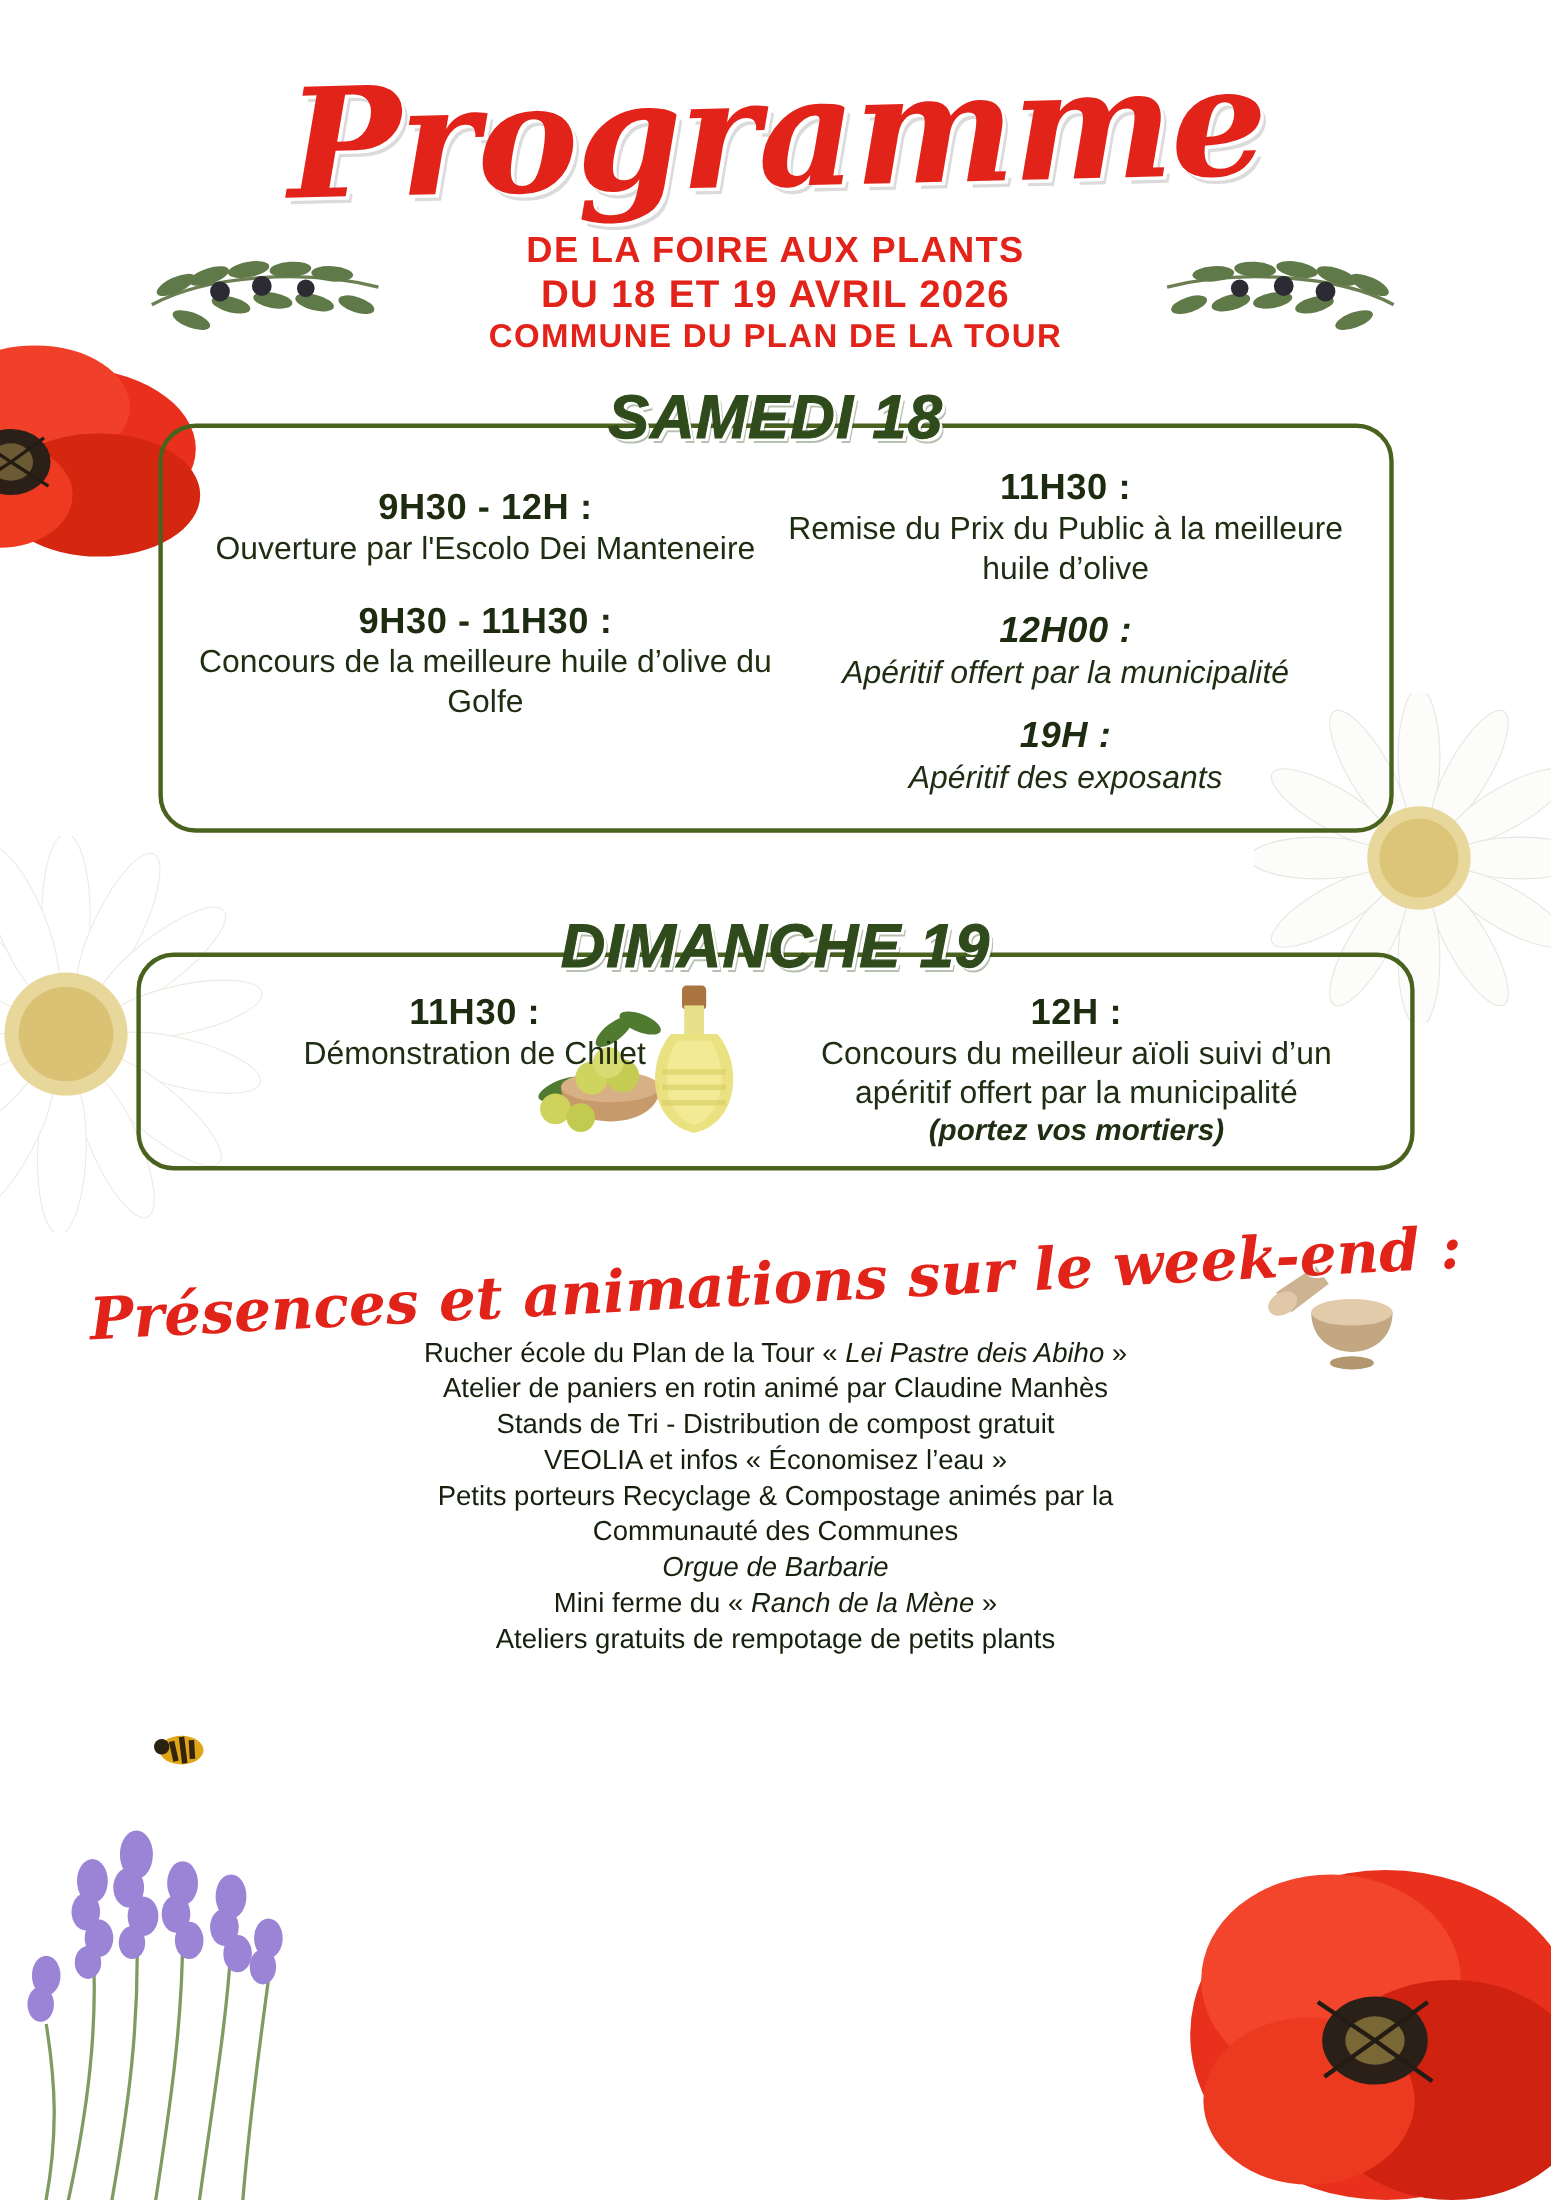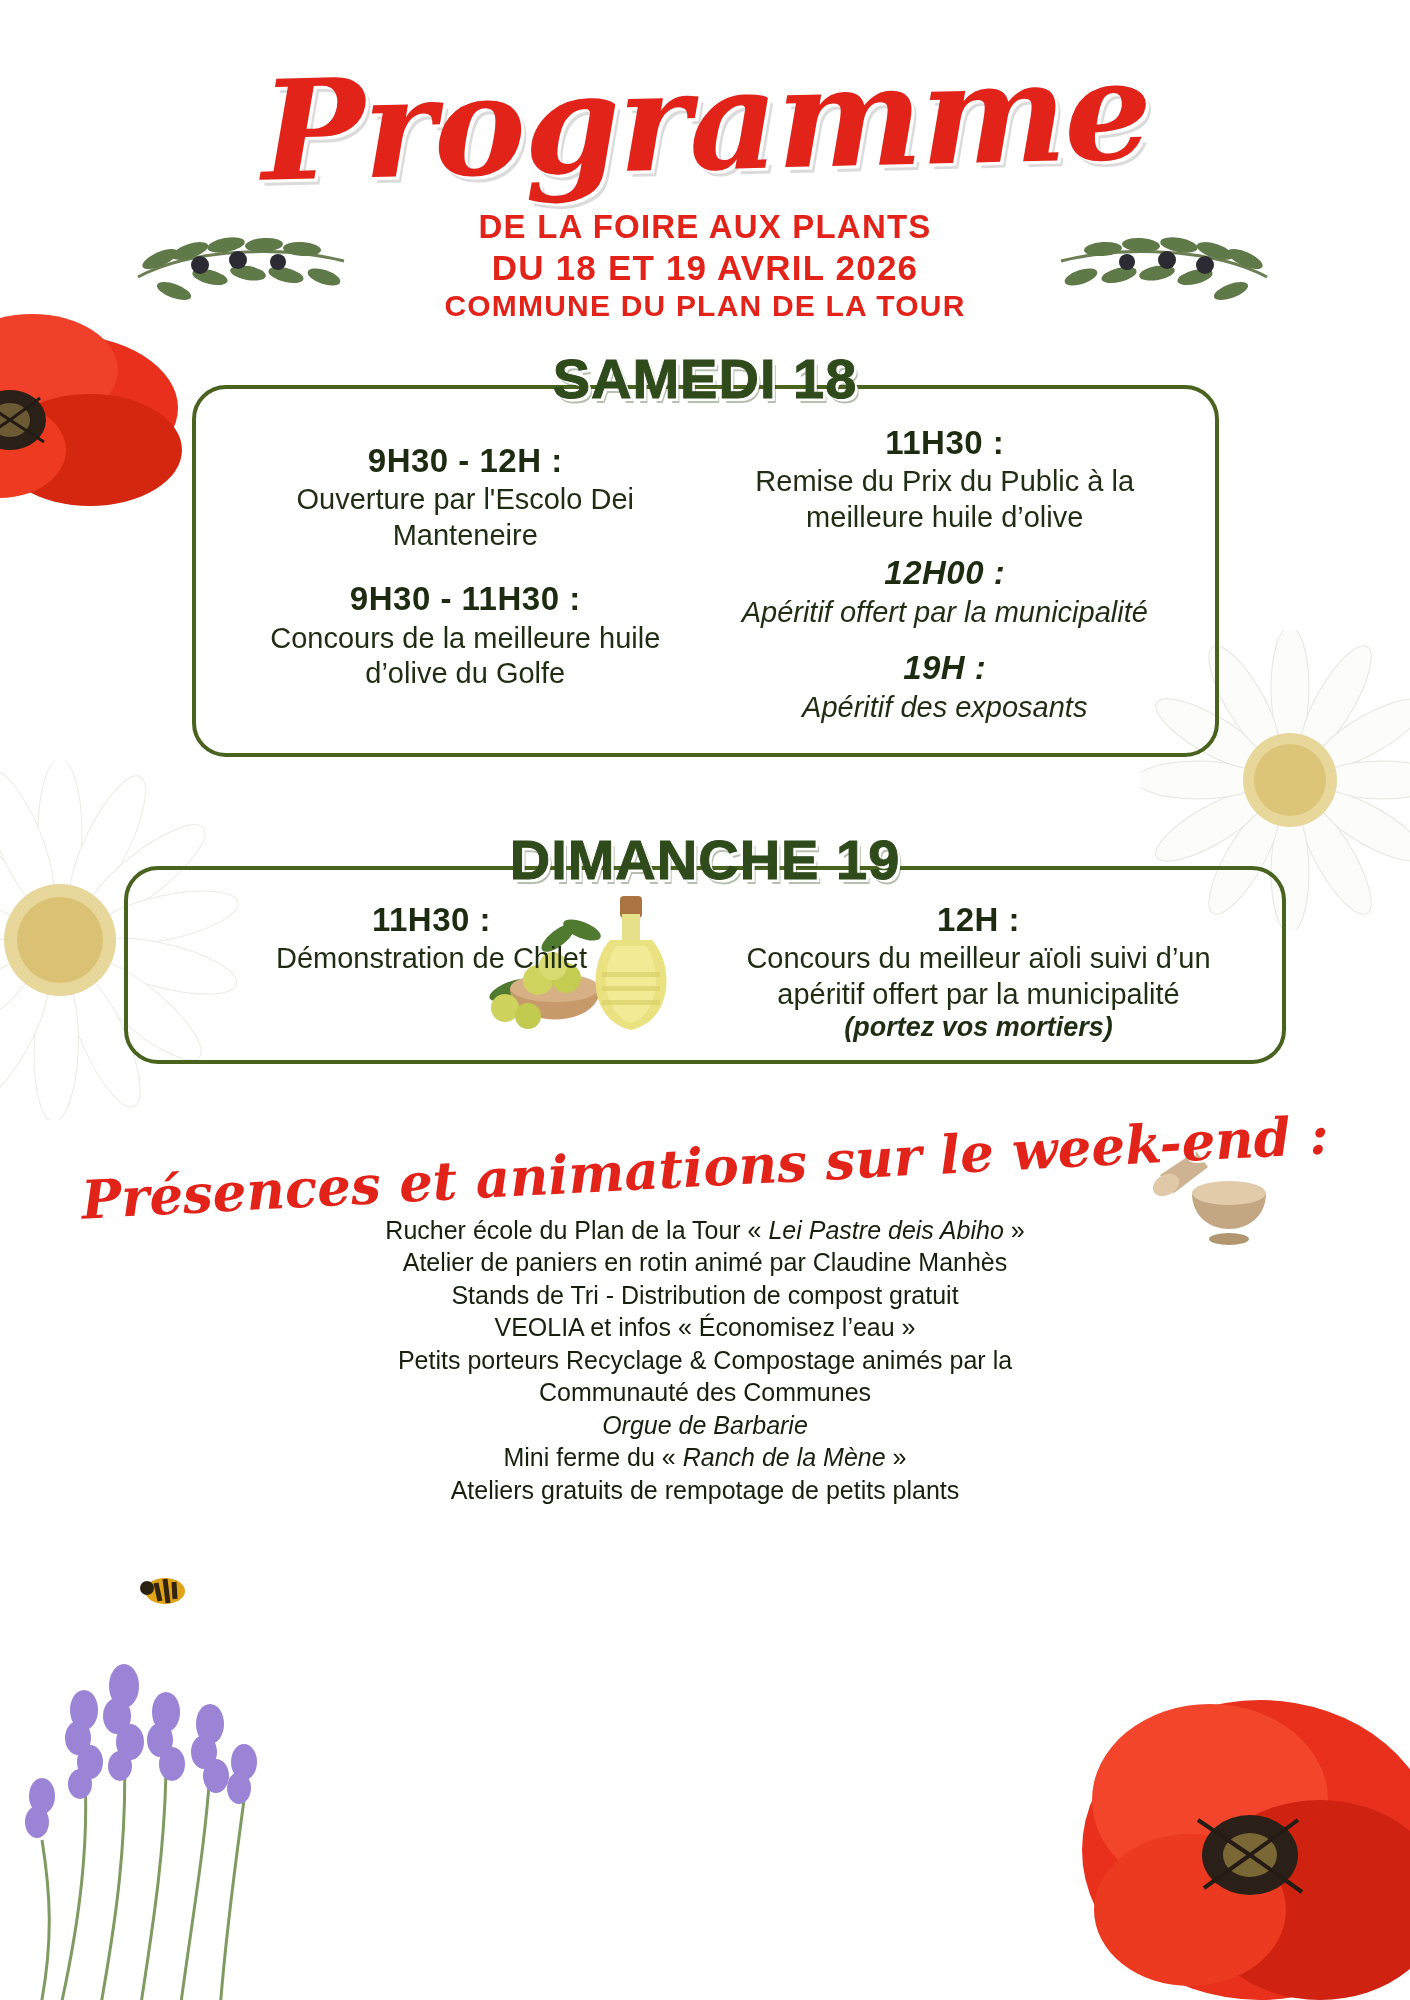--- a/index.html
+++ b/index.html
@@ -72,40 +72,41 @@
   }
   .subtitle-block div { font-size: 33px; text-transform: uppercase; }
   .subtitle-block .line2 { font-size: 35px; }
   .subtitle-block .line3 { font-size: 30px; }
 
   
   .day-heading {
     text-align: center;
     font-size: 56px;
     font-weight: 800;
+    font-style: italic;
     color: #2f4a1b;
     letter-spacing: 1px;
     -webkit-text-stroke: 1px #2f4a1b;
     text-shadow: 3px 3px 0 #ffffff, 4px 5px 0 rgba(47,74,27,0.35);
     margin: 0 0 -26px 0;
     position: relative;
     z-index: 6;
   }
   #samedi-heading { margin-top: 22px; }
   #dimanche-heading { margin-top: 70px; }
 
   .day-box {
     margin: 0 auto;
     border: 4px solid #49631f;
     border-radius: 34px;
     background: transparent;
     position: relative;
   }
   #samedi-box {
-    width: 1027px;
+    width: 1123px;
     height: 372px;
     padding: 34px 30px 0 30px;
     box-sizing: border-box;
   }
   #dimanche-box {
     width: 1162px;
     height: 198px;
     padding: 30px 30px 0 30px;
     box-sizing: border-box;
     margin-top: 0;

